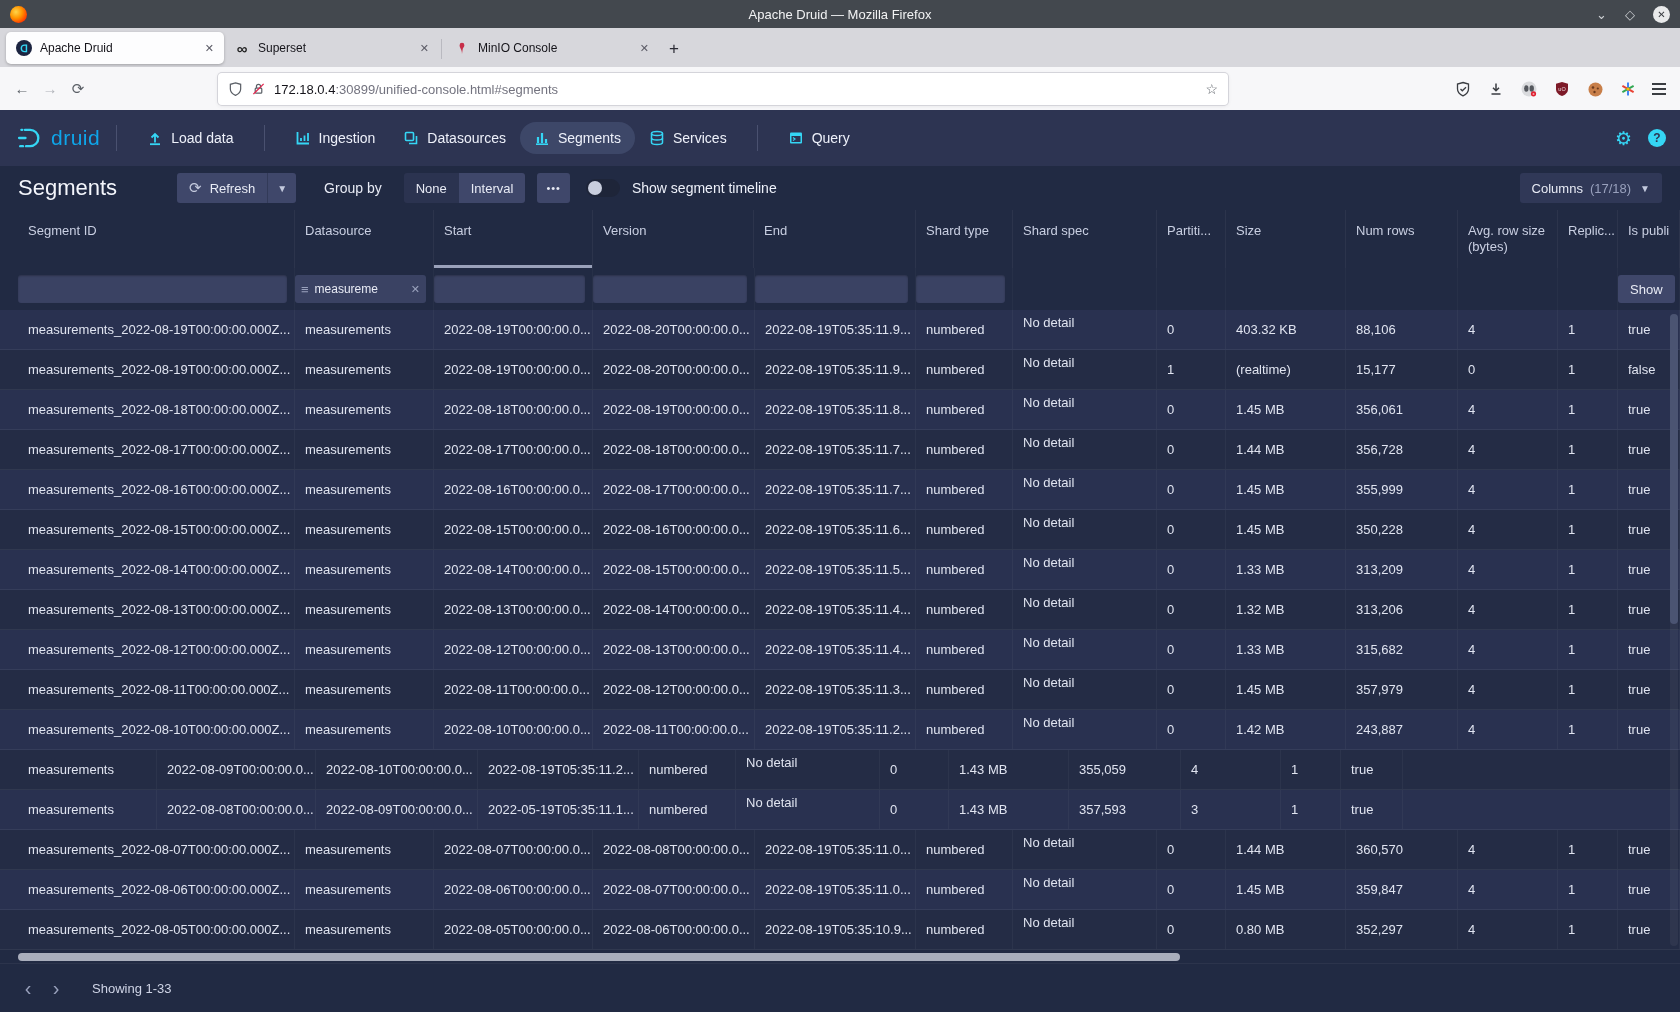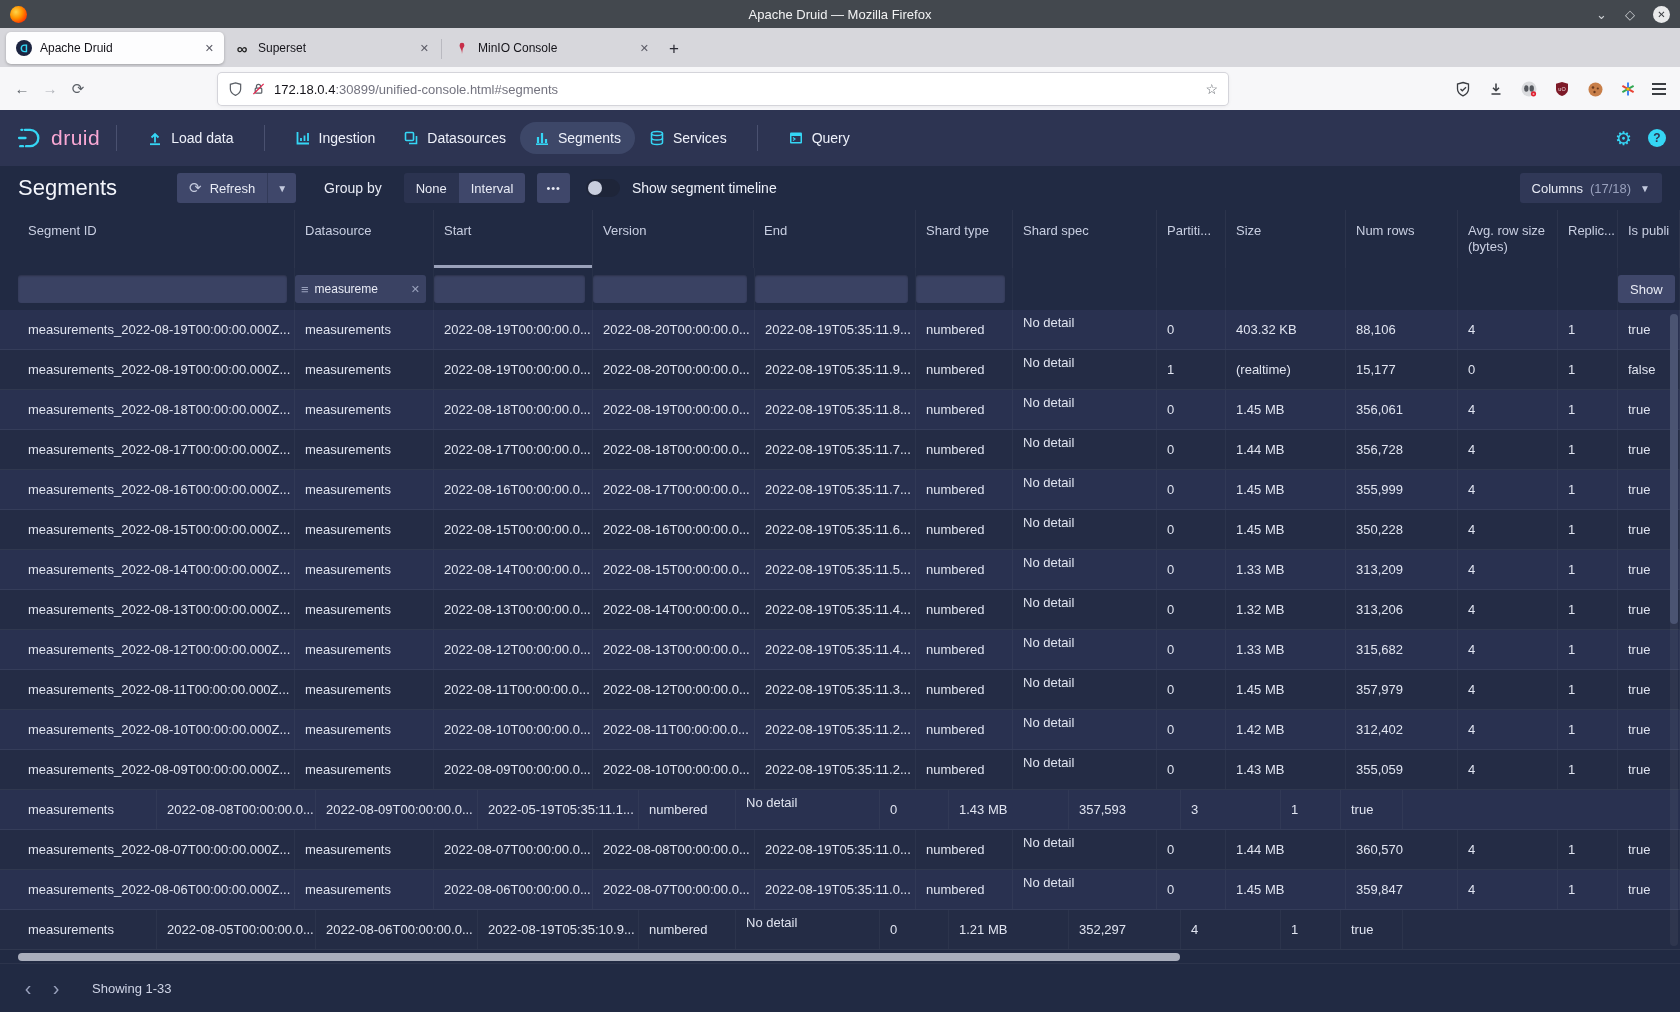--- a/index.html
+++ b/index.html
@@ -36,21 +36,21 @@
   .urltext .gray{color:#73737f}
   .star{margin-left:auto;color:#5b6067;font-size:14px}
   .right-icons{position:absolute;right:14px;top:6px;height:32px;display:flex;align-items:center;gap:15px}
   .ric{width:18px;height:18px;display:flex;align-items:center;justify-content:center}
   .hamburger{display:flex;flex-direction:column;gap:3px}
   .hamburger i{display:block;width:14px;height:2px;background:#3a3d42}
 
   
   .navbar{position:absolute;top:110px;left:0;right:0;height:56px;background:#2d3452;display:flex;align-items:center;padding:0 14px}
   .brand{display:flex;align-items:center;gap:7px}
-  .brand-text{font-size:21px;font-weight:500;color:#f9a8d4;letter-spacing:.5px}
+  .brand-text{font-size:21px;font-weight:500;color:#0ea5e9;letter-spacing:.5px}
   .nav-divider{width:1px;height:26px;background:#4a5170;margin:0 16px}
   .nav-item{display:flex;align-items:center;gap:8px;font-size:14px;color:#eef1fa;padding:8px 14px;border-radius:18px;white-space:nowrap}
   .nav-item.active{background:#3d4768}
   .nav-icon{width:16px;height:16px;flex:none}
   .nav-right{margin-left:auto;display:flex;align-items:center;gap:16px}
   .gear{color:#35d6f5;font-size:19px;line-height:1}
   .help{width:18px;height:18px;border-radius:50%;background:#35d6f5;color:#2d3452;font-size:12px;font-weight:bold;display:flex;align-items:center;justify-content:center}
 
   
   .viewheader{position:absolute;top:166px;left:0;right:0;height:44px;display:flex;align-items:center;padding:0 18px}
@@ -515,27 +515,26 @@
       <div class="tr odd">
         <div class="td" style="width: 277px;">measurements_2022-08-10T00:00:00.000Z...</div>
         <div class="td" style="width: 139px;">measurements</div>
         <div class="td" style="width: 159px;">2022-08-10T00:00:00.0...</div>
         <div class="td" style="width: 162px;">2022-08-11T00:00:00.0...</div>
         <div class="td" style="width: 161px;">2022-08-19T05:35:11.2...</div>
         <div class="td" style="width: 97px;">numbered</div>
         <div class="td td-top" style="width: 144px;">No detail</div>
         <div class="td" style="width: 69px;">0</div>
         <div class="td" style="width: 120px;">1.42 MB</div>
-        <div class="td" style="width: 112px;">312,402</div>
-        <div class="td" style="width: 100px;">4</div>
-        <div class="td" style="width: 60px;">1</div>
-        <div class="td" style="width: 62px;">true</div>
-      </div>
-      <div class="tr even">
-        <div class="td" style="width: 277px;">measurements_2022-08-09T00:00:00.000Z...</div>
+        <div class="td" style="width: 112px;">243,887</div>
+        <div class="td" style="width: 100px;">4</div>
+        <div class="td" style="width: 60px;">1</div>
+        <div class="td" style="width: 62px;">true</div>
+      </div>
+      <div class="tr even">
         <div class="td" style="width: 139px;">measurements</div>
         <div class="td" style="width: 159px;">2022-08-09T00:00:00.0...</div>
         <div class="td" style="width: 162px;">2022-08-10T00:00:00.0...</div>
         <div class="td" style="width: 161px;">2022-08-19T05:35:11.2...</div>
         <div class="td" style="width: 97px;">numbered</div>
         <div class="td td-top" style="width: 144px;">No detail</div>
         <div class="td" style="width: 69px;">0</div>
         <div class="td" style="width: 120px;">1.43 MB</div>
         <div class="td" style="width: 112px;">355,059</div>
         <div class="td" style="width: 100px;">4</div>
@@ -580,28 +579,29 @@
         <div class="td" style="width: 97px;">numbered</div>
         <div class="td td-top" style="width: 144px;">No detail</div>
         <div class="td" style="width: 69px;">0</div>
         <div class="td" style="width: 120px;">1.45 MB</div>
         <div class="td" style="width: 112px;">359,847</div>
         <div class="td" style="width: 100px;">4</div>
         <div class="td" style="width: 60px;">1</div>
         <div class="td" style="width: 62px;">true</div>
       </div>
       <div class="tr even">
+        <div class="td" style="width: 277px;">measurements_2022-08-05T00:00:00.000Z...</div>
         <div class="td" style="width: 139px;">measurements</div>
         <div class="td" style="width: 159px;">2022-08-05T00:00:00.0...</div>
         <div class="td" style="width: 162px;">2022-08-06T00:00:00.0...</div>
         <div class="td" style="width: 161px;">2022-08-19T05:35:10.9...</div>
         <div class="td" style="width: 97px;">numbered</div>
         <div class="td td-top" style="width: 144px;">No detail</div>
         <div class="td" style="width: 69px;">0</div>
-        <div class="td" style="width: 120px;">1.21 MB</div>
+        <div class="td" style="width: 120px;">0.80 MB</div>
         <div class="td" style="width: 112px;">352,297</div>
         <div class="td" style="width: 100px;">4</div>
         <div class="td" style="width: 60px;">1</div>
         <div class="td" style="width: 62px;">true</div>
       </div>
     </div>
 </div>
 
 <div class="vscroll">
     <div class="thumb"></div>

